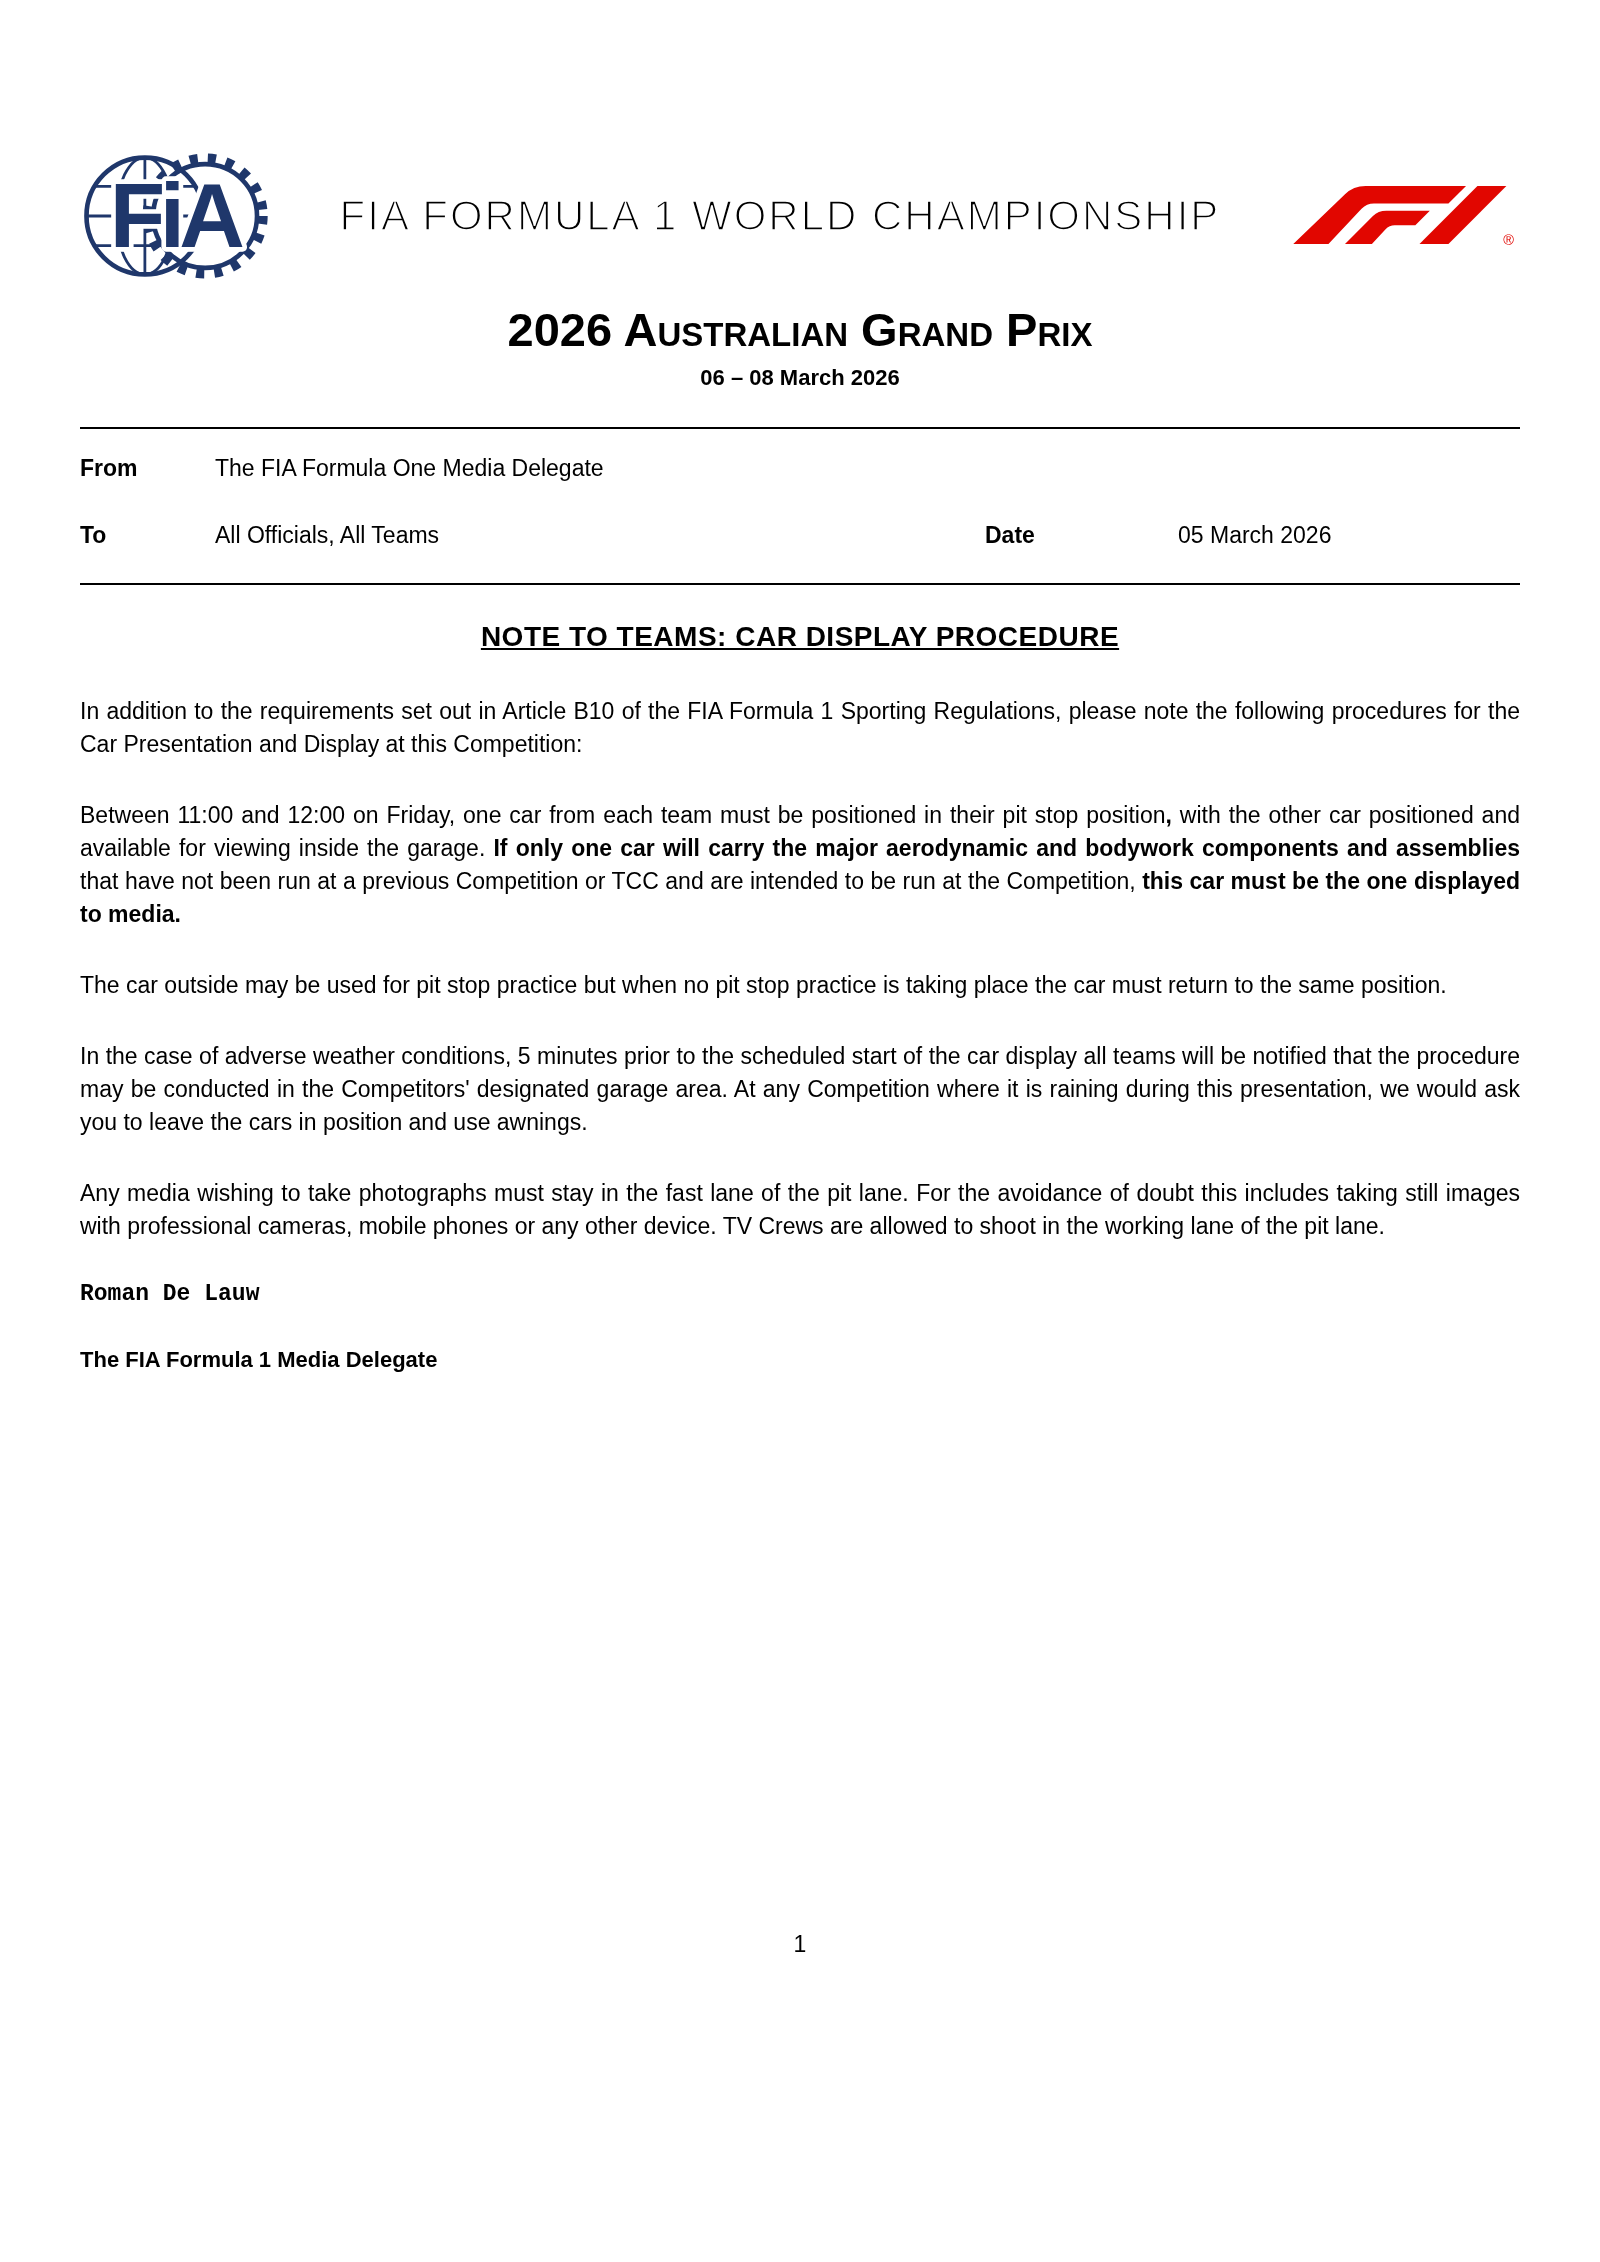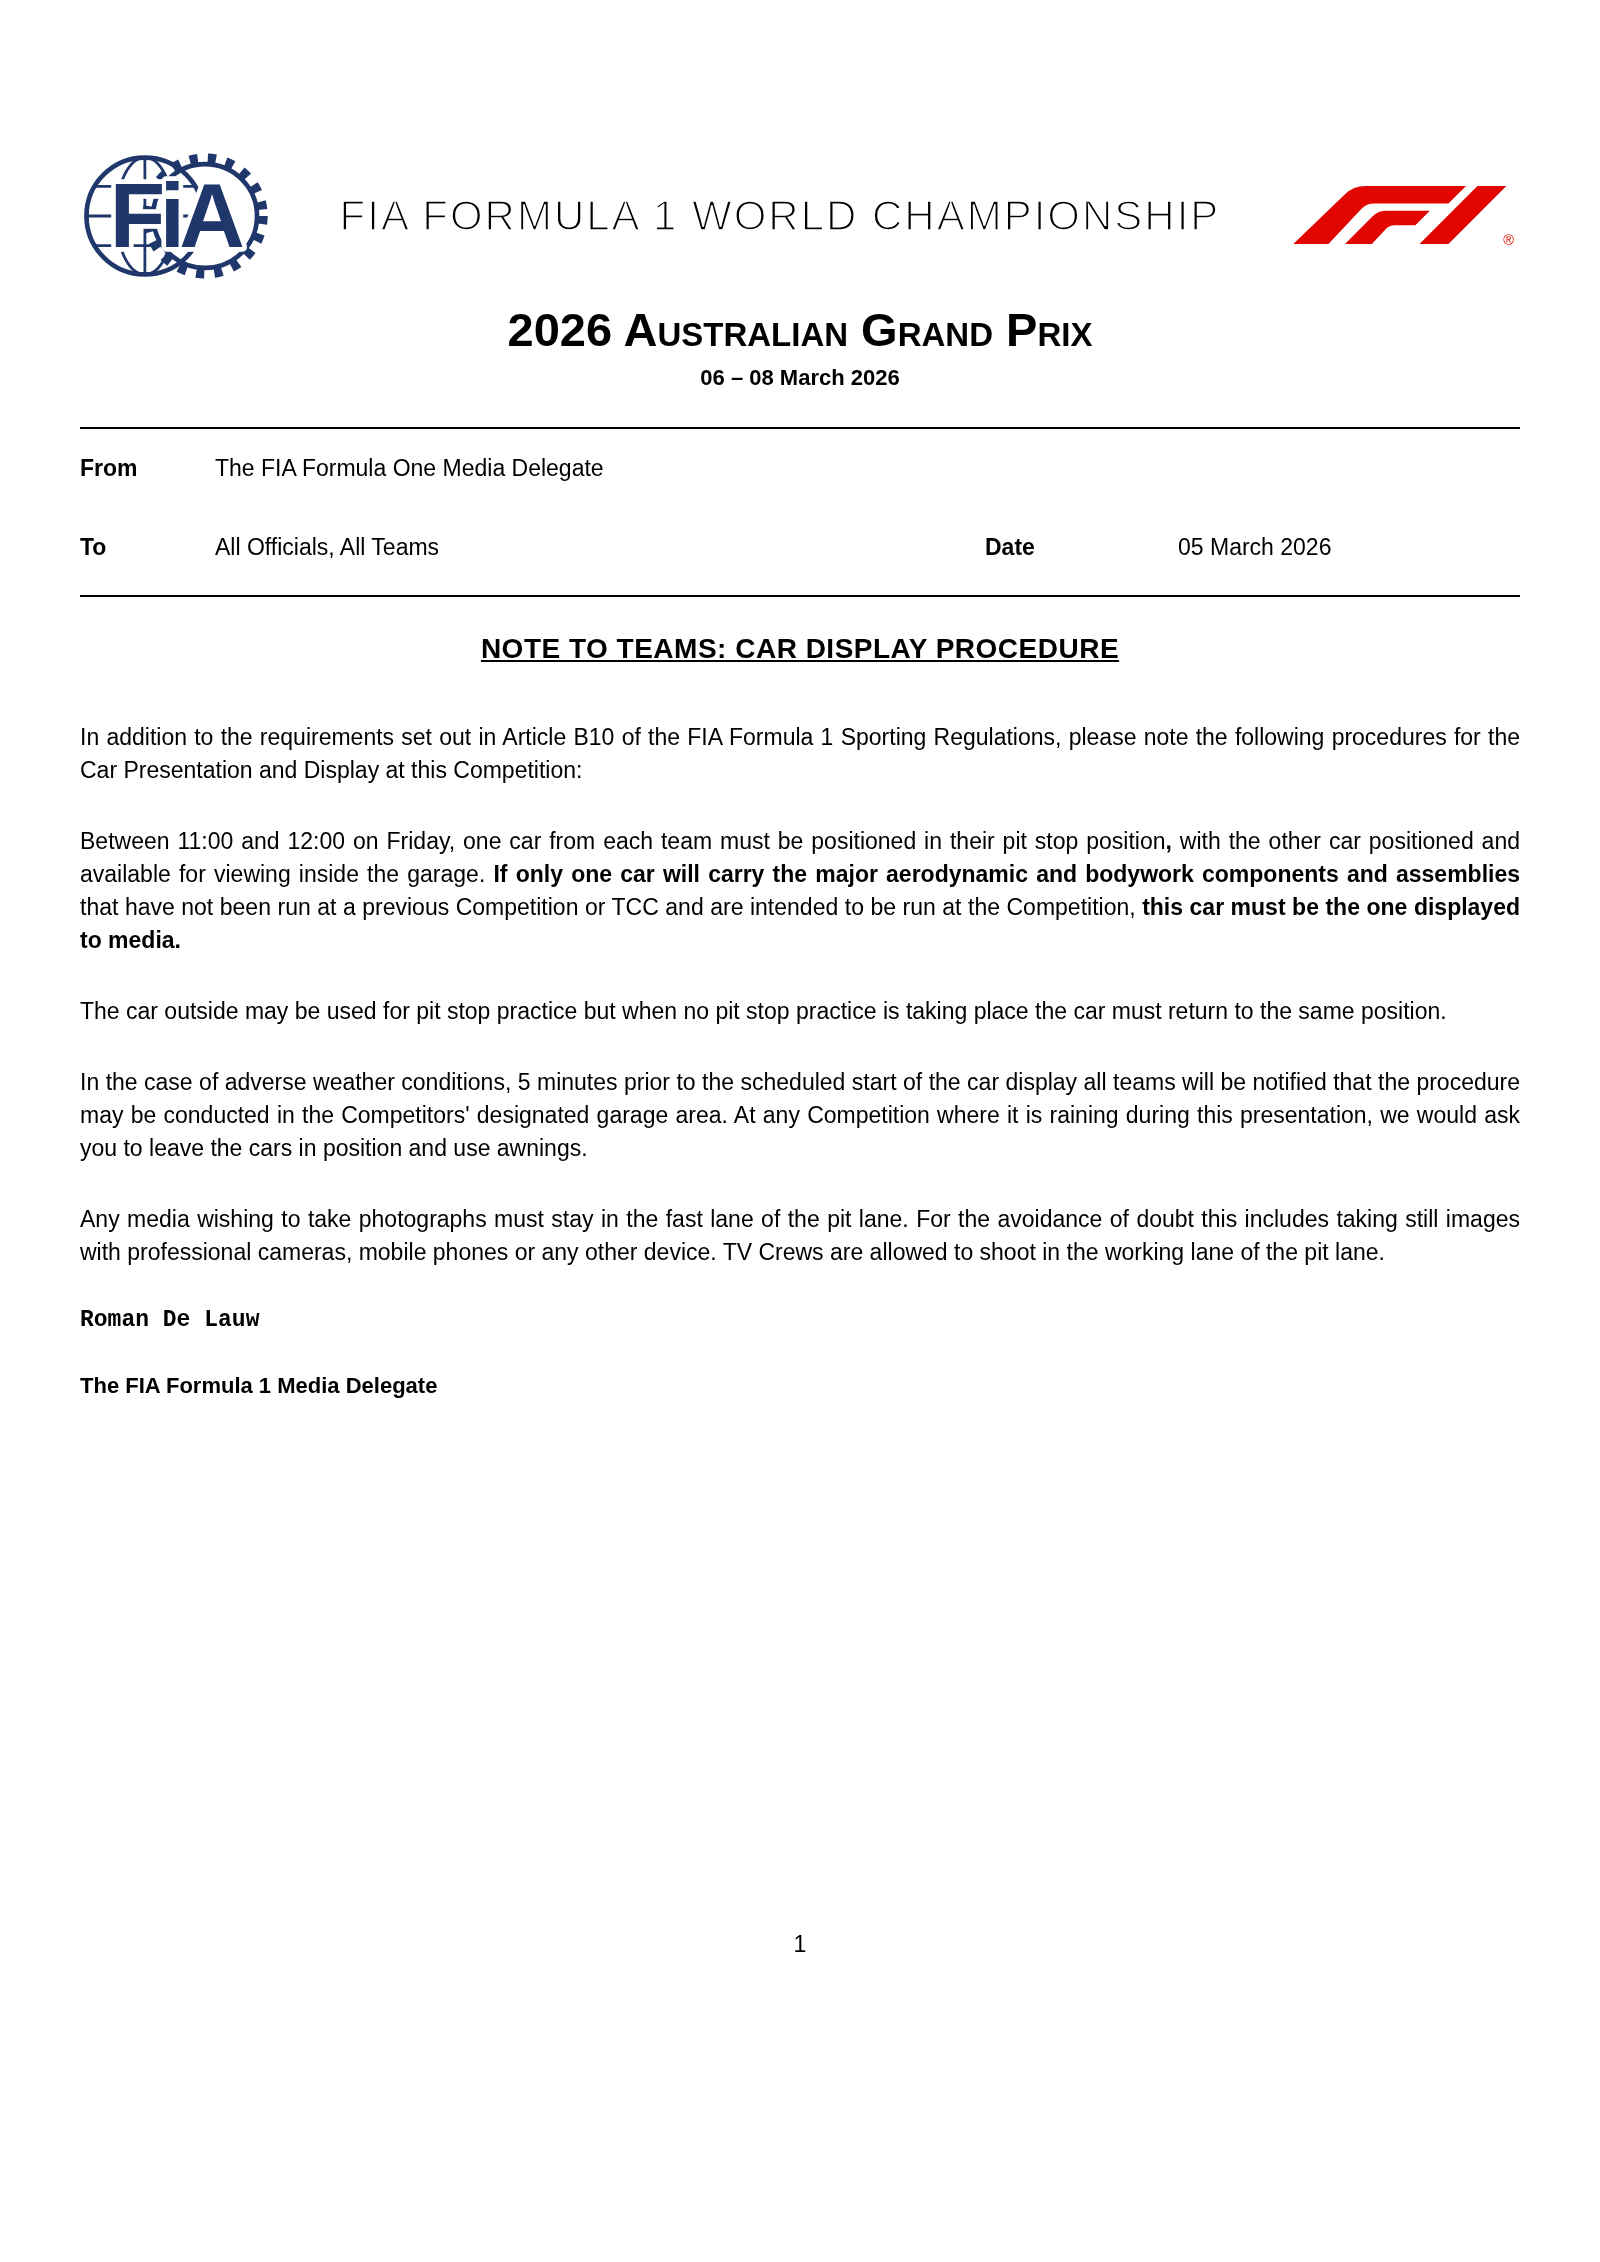--- a/index.html
+++ b/index.html
@@ -21,31 +21,31 @@
   .event-title{
     text-align:center;font-size:47px;font-weight:bold;
     font-variant:small-caps;margin-top:10px;letter-spacing:0px;
   }
   .event-dates{text-align:center;font-size:22px;font-weight:bold;margin-top:8px;}
   
   .rule{border:none;border-top:2px solid #000;margin:36px 0 0 0;}
   
   .meta{
     display:grid;grid-template-columns:135px 770px 193px 1fr;
-    row-gap:52px;padding:26px 0 34px 0;font-size:23px;align-items:start;
+    row-gap:40px;padding:26px 0 34px 0;font-size:23px;align-items:start;
   }
   .meta .lbl{font-weight:bold;}
   .span3{grid-column:2 / 5;}
   
   .doc-heading{
     text-align:center;font-size:28px;font-weight:bold;
     text-decoration:underline;margin-top:36px;letter-spacing:0.5px;
   }
   
-  .doc-body{margin-top:56px;font-size:23px;line-height:33px;}
+  .doc-body{margin-top:42px;font-size:23px;line-height:33px;}
   .doc-body p{margin:0 0 38px 0;text-align:justify;}
   
   .sig{margin-top:20px;font-size:23px;font-weight:bold;font-family:Liberation Mono, monospace;}
   .sig-role{margin-top:40px;font-size:22px;font-weight:bold;}
   
   .footer{
     position:absolute;left:0;right:0;bottom:108px;
     text-align:center;font-size:23px;color:#000;
   }
 </style>

